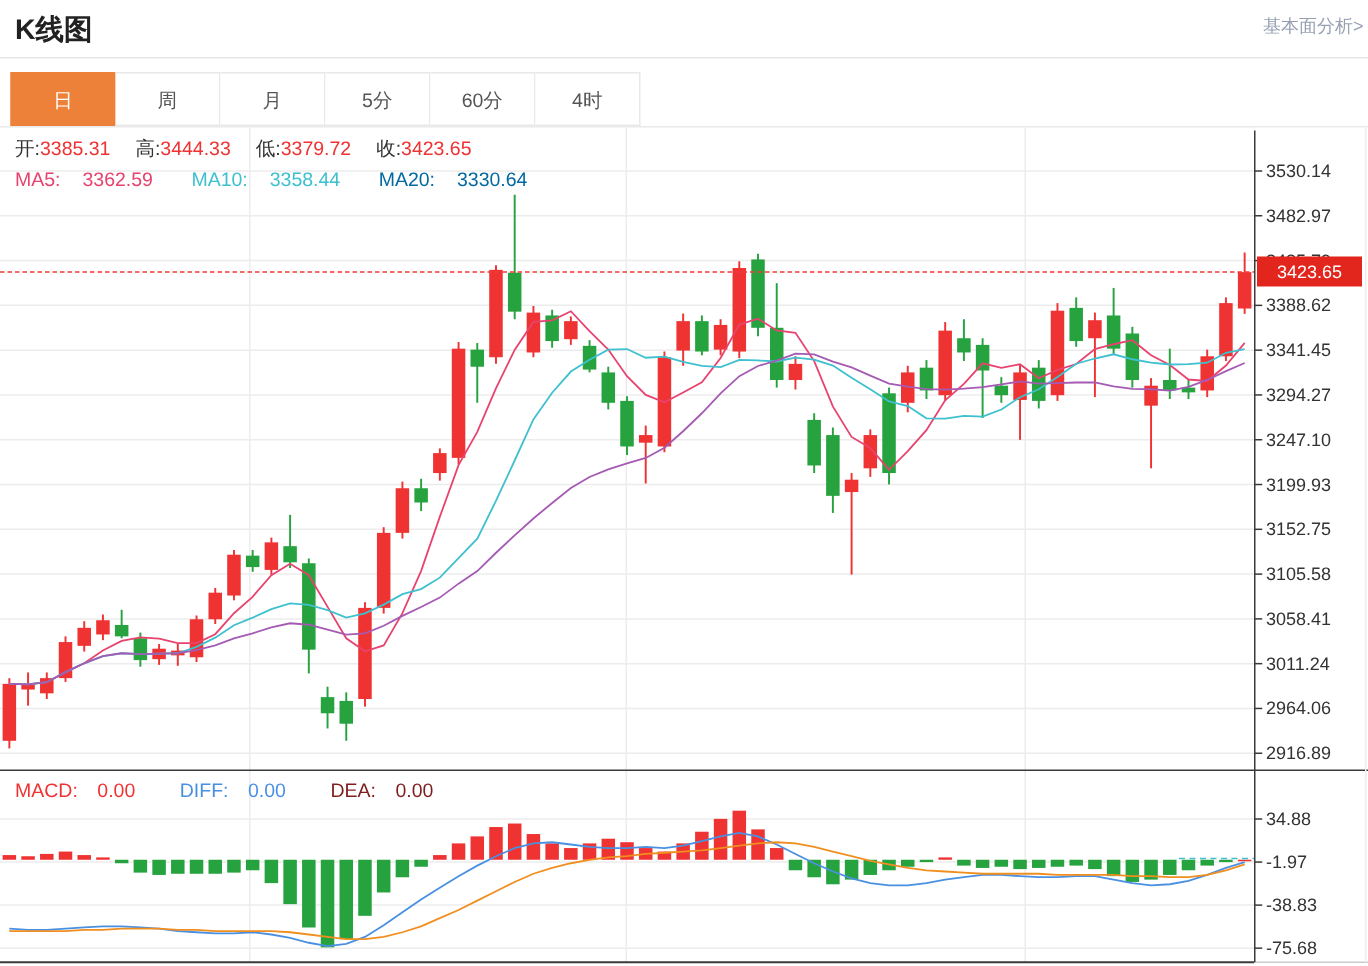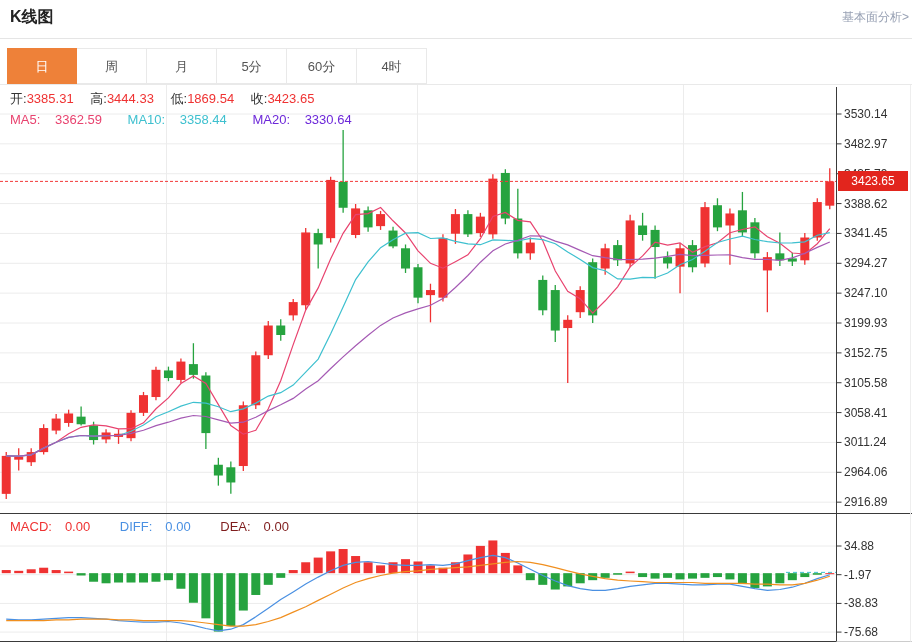--- a/index.html
+++ b/index.html
@@ -1,20 +1,20 @@
 <!DOCTYPE html>
 <html><head>
 <meta charset="utf-8">
 <style>
   html,body{margin:0;padding:0;}
   body{width:912px;height:644px;position:relative;background:#fff;
        font-family:"Liberation Sans",sans-serif;overflow:hidden;}
   .header{position:absolute;top:0;left:0;width:912px;height:38px;
           border-bottom:1px solid #e5e5e5;background:#fff;}
-  .title{position:absolute;left:10px;top:7px;font-size:16px;font-weight:bold;color:#222;}
+  .title{position:absolute;left:10px;top:7px;font-size:19px;font-weight:bold;color:#222;}
   .fund-link{position:absolute;right:3px;top:9px;font-size:12px;color:#97a0b3;cursor:pointer;}
   .tabs{position:absolute;top:48px;left:7px;height:36px;display:flex;z-index:6;}
   .tab{width:70px;height:36px;line-height:36px;text-align:center;font-size:13px;color:#555;
        background:#fff;border:1px solid #e9e9e9;border-left:none;cursor:pointer;box-sizing:border-box;}
   .tab:first-child{border-left:1px solid #e9e9e9;}
   .tab.active{background:#ee8139;border-color:#ee8139;color:#fff;}
   .tabs-underline{position:absolute;top:84px;left:0;width:912px;height:1px;background:#e9e9e9;}
   .legend-row{position:absolute;left:10px;font-size:13px;white-space:nowrap;z-index:5;}
   .legend-row .lab{color:#333;}
   .legend-row .val{margin-right:13px;}
@@ -41,28 +41,28 @@
   <div class="tab">月</div>
   <div class="tab">5分</div>
   <div class="tab">60分</div>
   <div class="tab">4时</div>
 </div>
 <div class="tabs-underline"></div>
 
 <div id="ohlc-row" class="legend-row">
   <span class="lab">开:</span><span class="val ohlc-val" style="color: rgb(239, 50, 50);">3385.31</span>
   <span class="lab">高:</span><span class="val ohlc-val" style="color: rgb(239, 50, 50);">3444.33</span>
-  <span class="lab">低:</span><span class="val ohlc-val" style="color: rgb(239, 50, 50);">1869.54</span>
+  <span class="lab">低:</span><span class="val ohlc-val" style="color: rgb(239, 50, 50);">3379.72</span>
   <span class="lab">收:</span><span class="val ohlc-val" style="color: rgb(239, 50, 50);">3423.65</span>
 </div>
 
 <div id="ma-row" class="legend-row">
   <span style="color: rgb(232, 67, 111);"><span>MA5:</span> <span>3362.59</span></span>
   <span style="color: rgb(62, 192, 207);"><span>MA10:</span> <span>3358.44</span></span>
-  <span style="color: #6d28d9;"><span>MA20:</span> <span>3330.64</span></span>
+  <span style="color: #0369a1;"><span>MA20:</span> <span>3330.64</span></span>
 </div>
 
 <div id="macd-row" class="legend-row">
   <span style="color: rgb(239, 50, 50);"><span>MACD:</span><span>0.00</span></span>
   <span style="color: rgb(74, 144, 226);"><span>DIFF:</span><span>0.00</span></span>
   <span style="color: #7f1d1d;"><span>DEA:</span><span>0.00</span></span>
 </div>
 
 <svg id="chart-svg" width="912" height="559">
     <line x1="0" y1="29" x2="836" y2="29" stroke="#ececec" stroke-width="1"></line>

